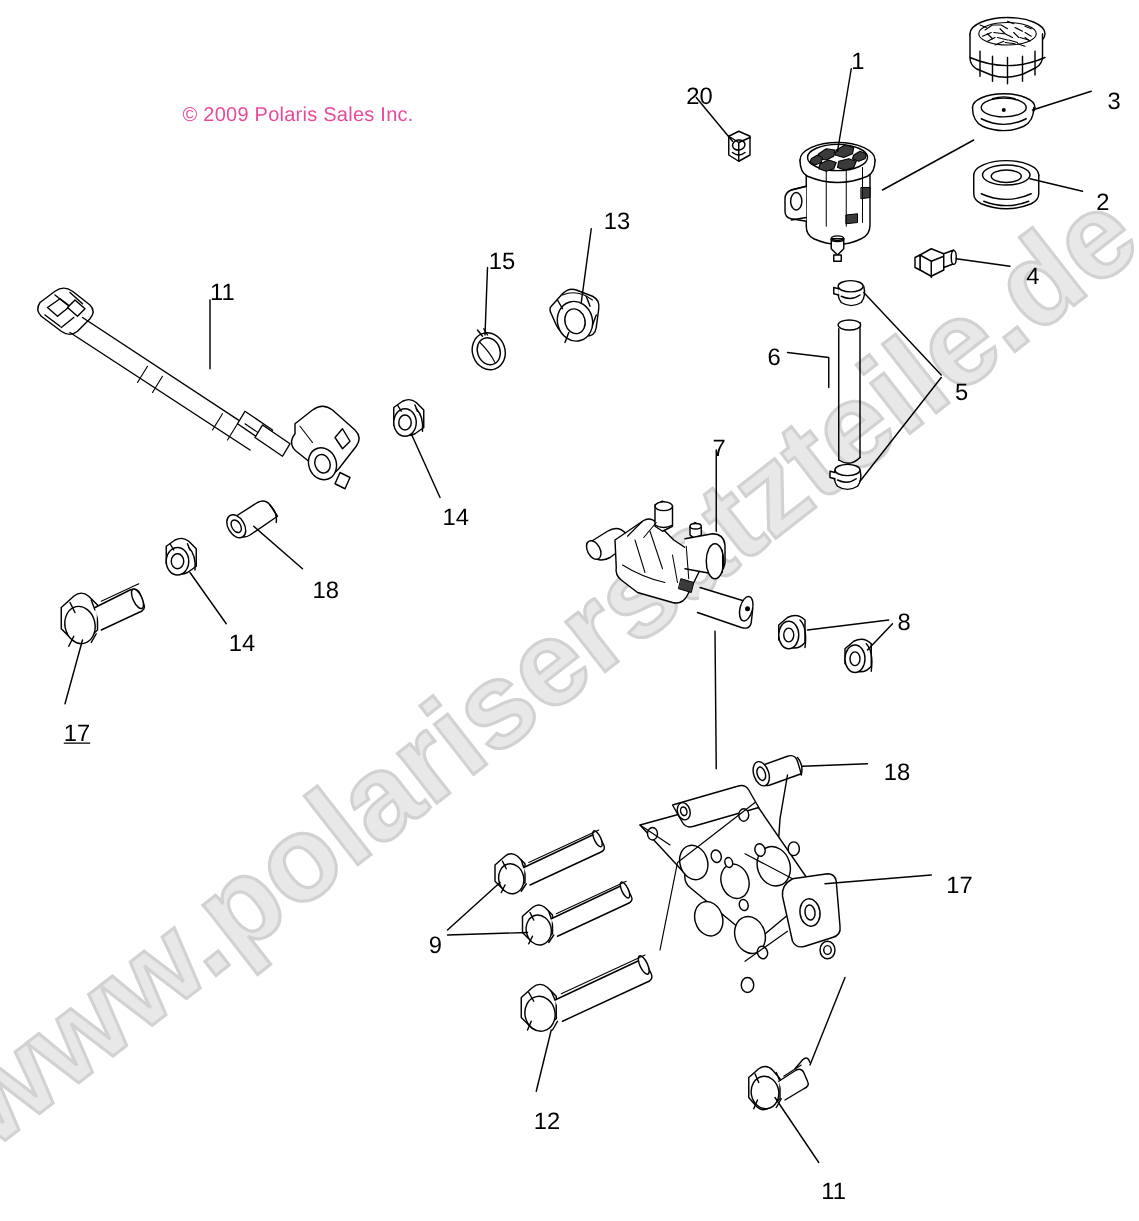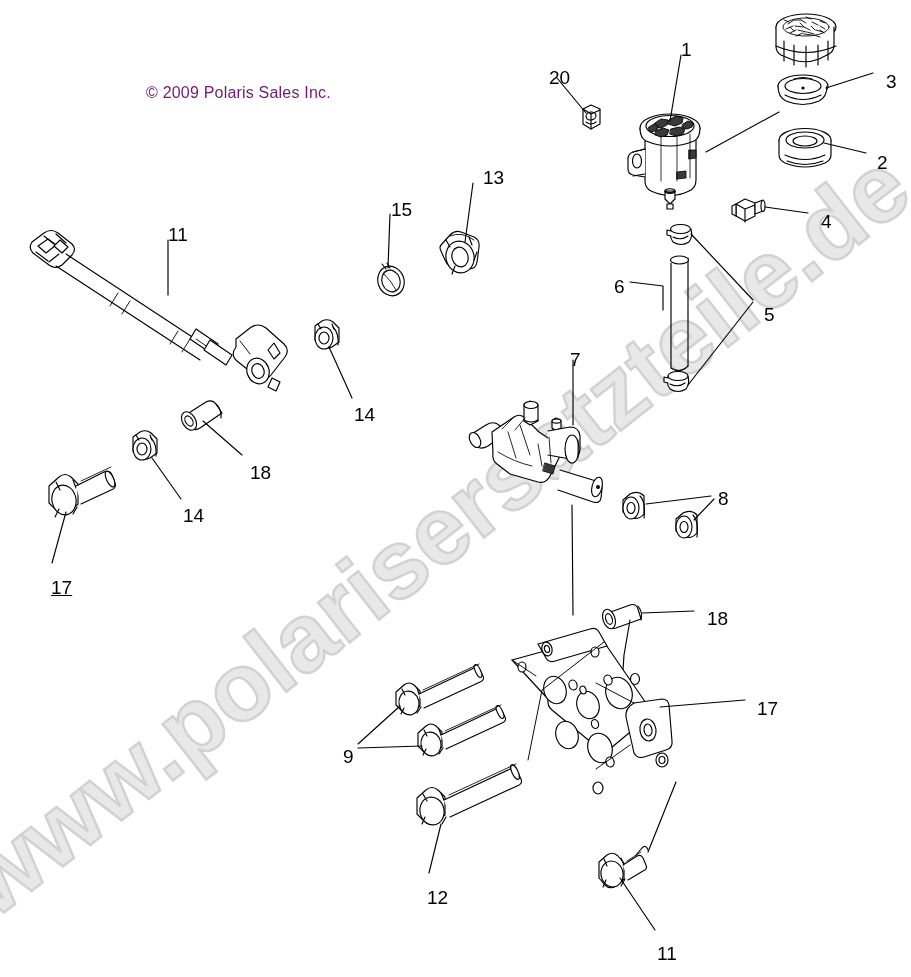--- a/index.html
+++ b/index.html
@@ -2,21 +2,21 @@
 <html><head>
 <meta charset="utf-8">
 <style>
   html,body{margin:0;padding:0;background:#fff;}
   body{width:911px;height:977px;position:relative;overflow:hidden;
        font-family:"Liberation Sans",sans-serif;color:#000;}
   #stage{position:absolute;left:0;top:0;width:911px;height:977px;}
   #art{position:absolute;left:0;top:0;width:911px;height:977px;}
   #watermark{position:absolute;left:0;top:0;width:911px;height:977px;pointer-events:none;}
   .copyright{position:absolute;left:146px;top:84px;font-size:16px;letter-spacing:.2px;
-             white-space:nowrap;color:#701a75;}
+             white-space:nowrap;color:#ec4899;}
   .callout{position:absolute;font-size:19px;line-height:19px;color:#000;}
 </style>
 </head>
 <body>
 
 <div id="stage">
 
   <svg id="watermark" viewBox="0 0 911 977" xmlns="http://www.w3.org/2000/svg">
     <text id="wm-text" x="455" y="560" text-anchor="middle" transform="rotate(-38 455 560)" font-family="Liberation Sans, sans-serif" font-size="96" font-weight="bold" fill="#e8e8e8" stroke="#d2d2d2" stroke-width="2.5">www.polarisersatzteile.de</text>
   </svg>

